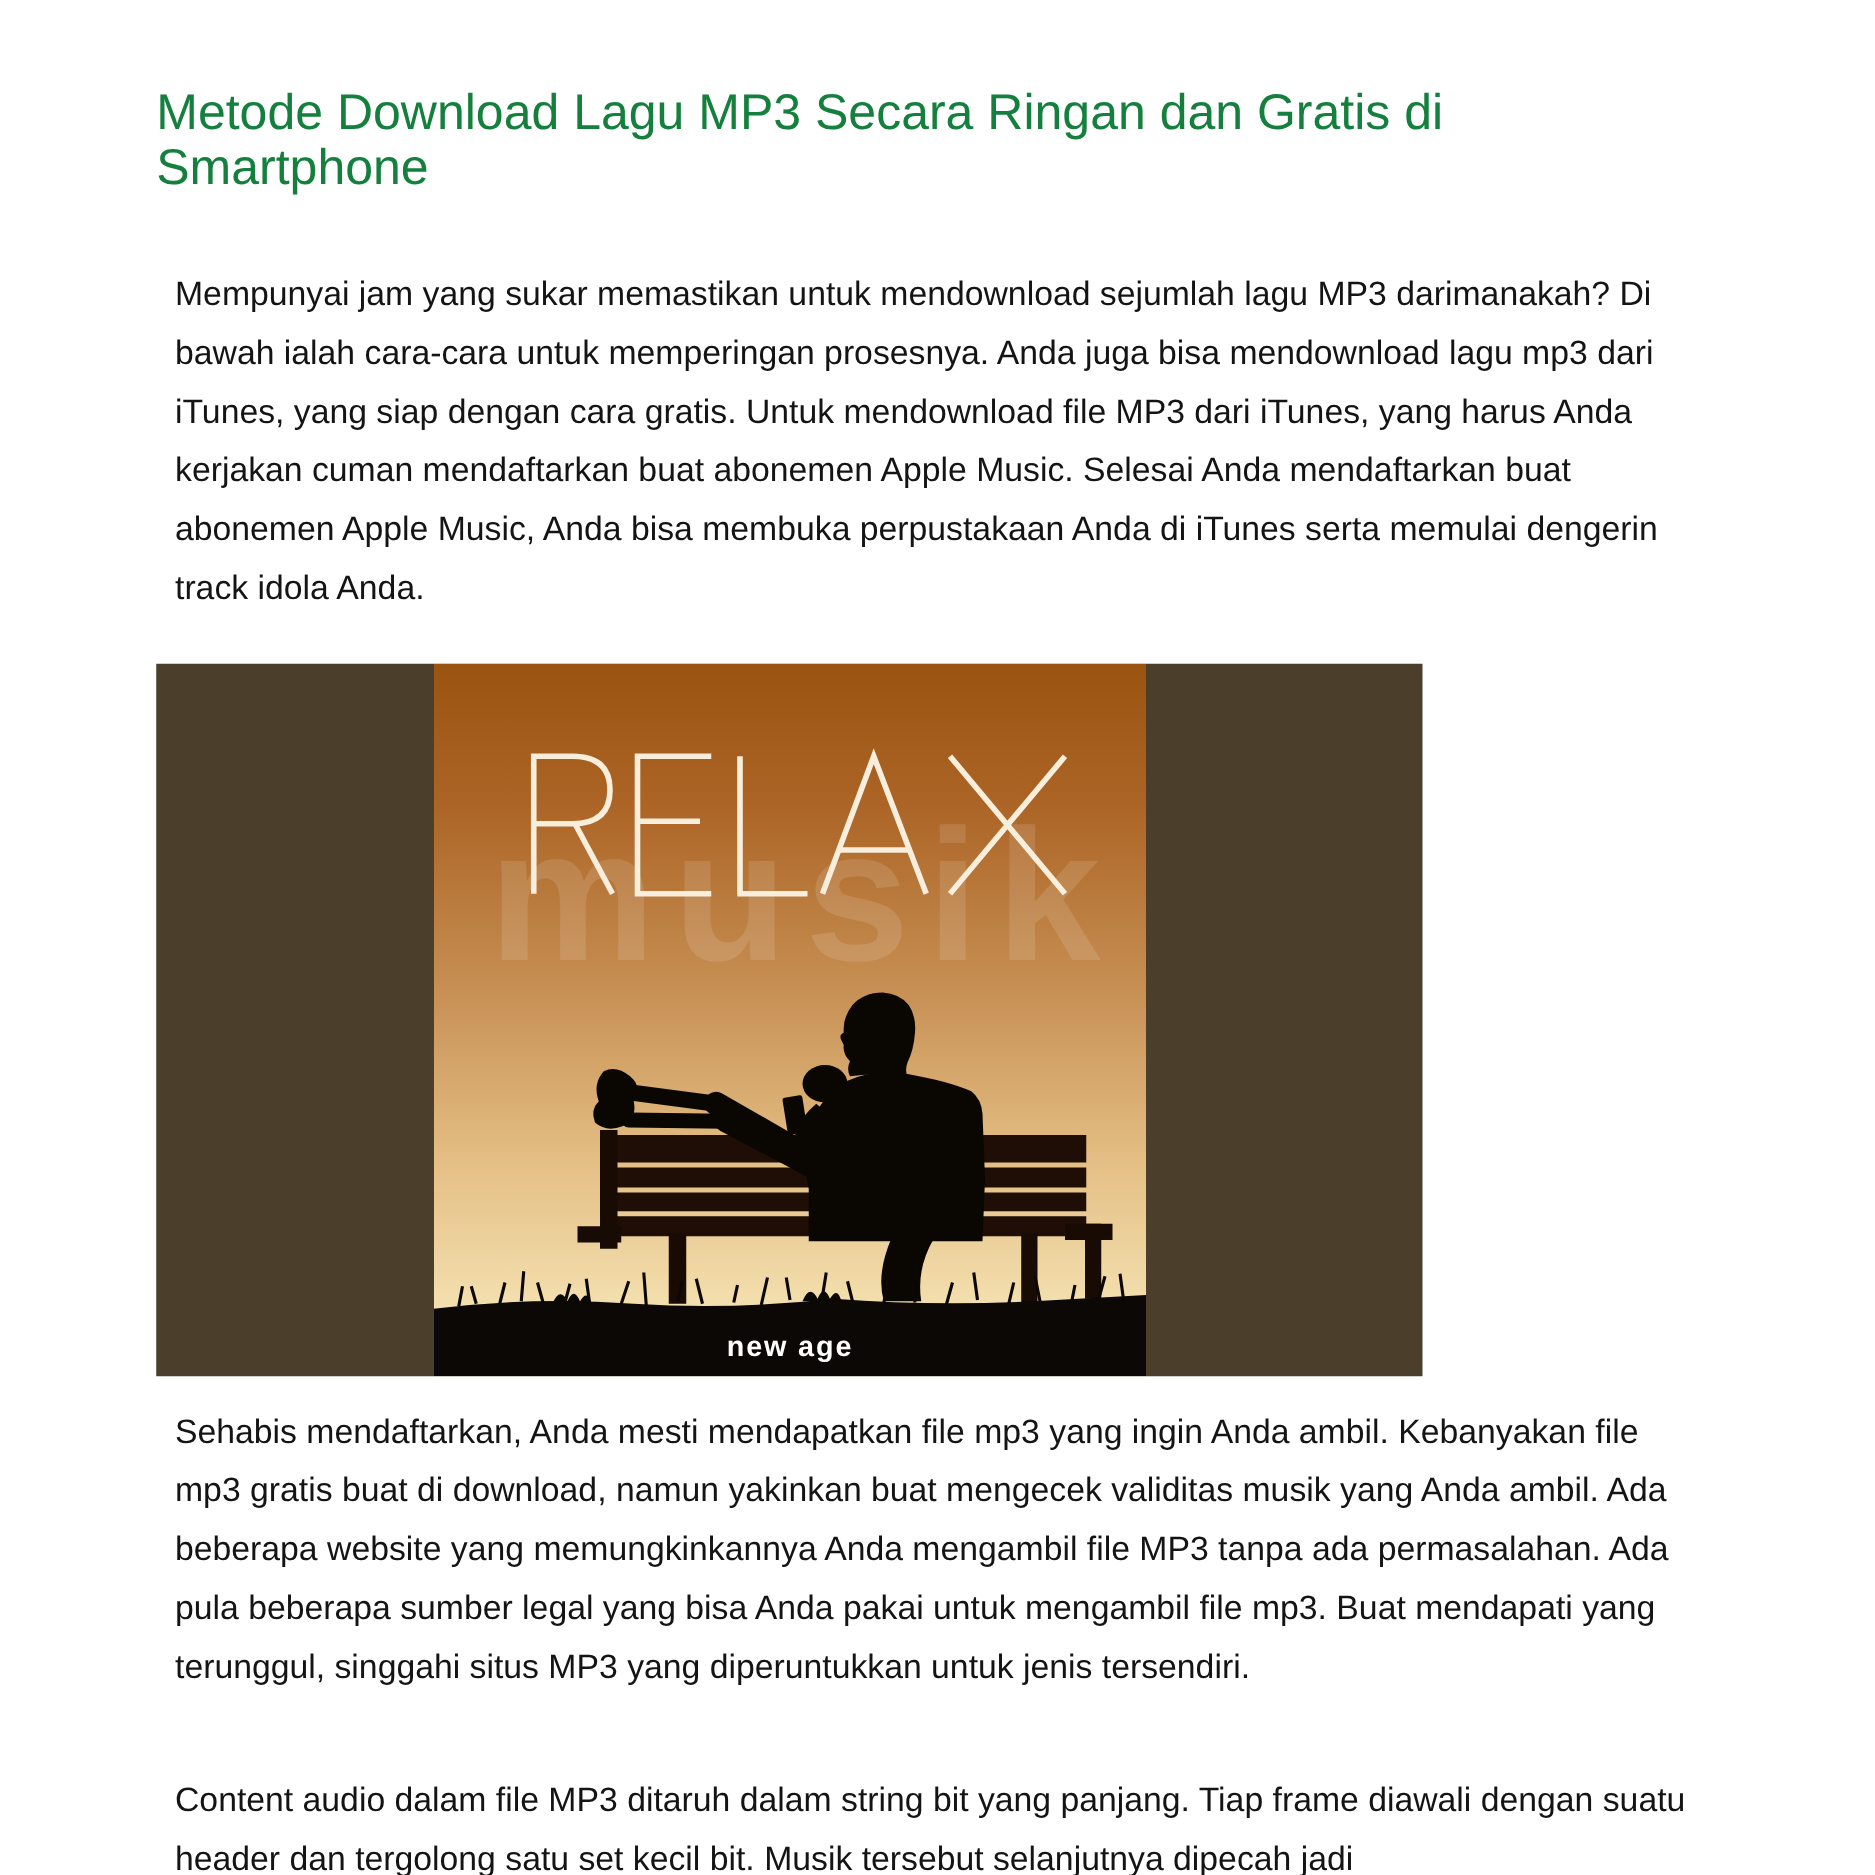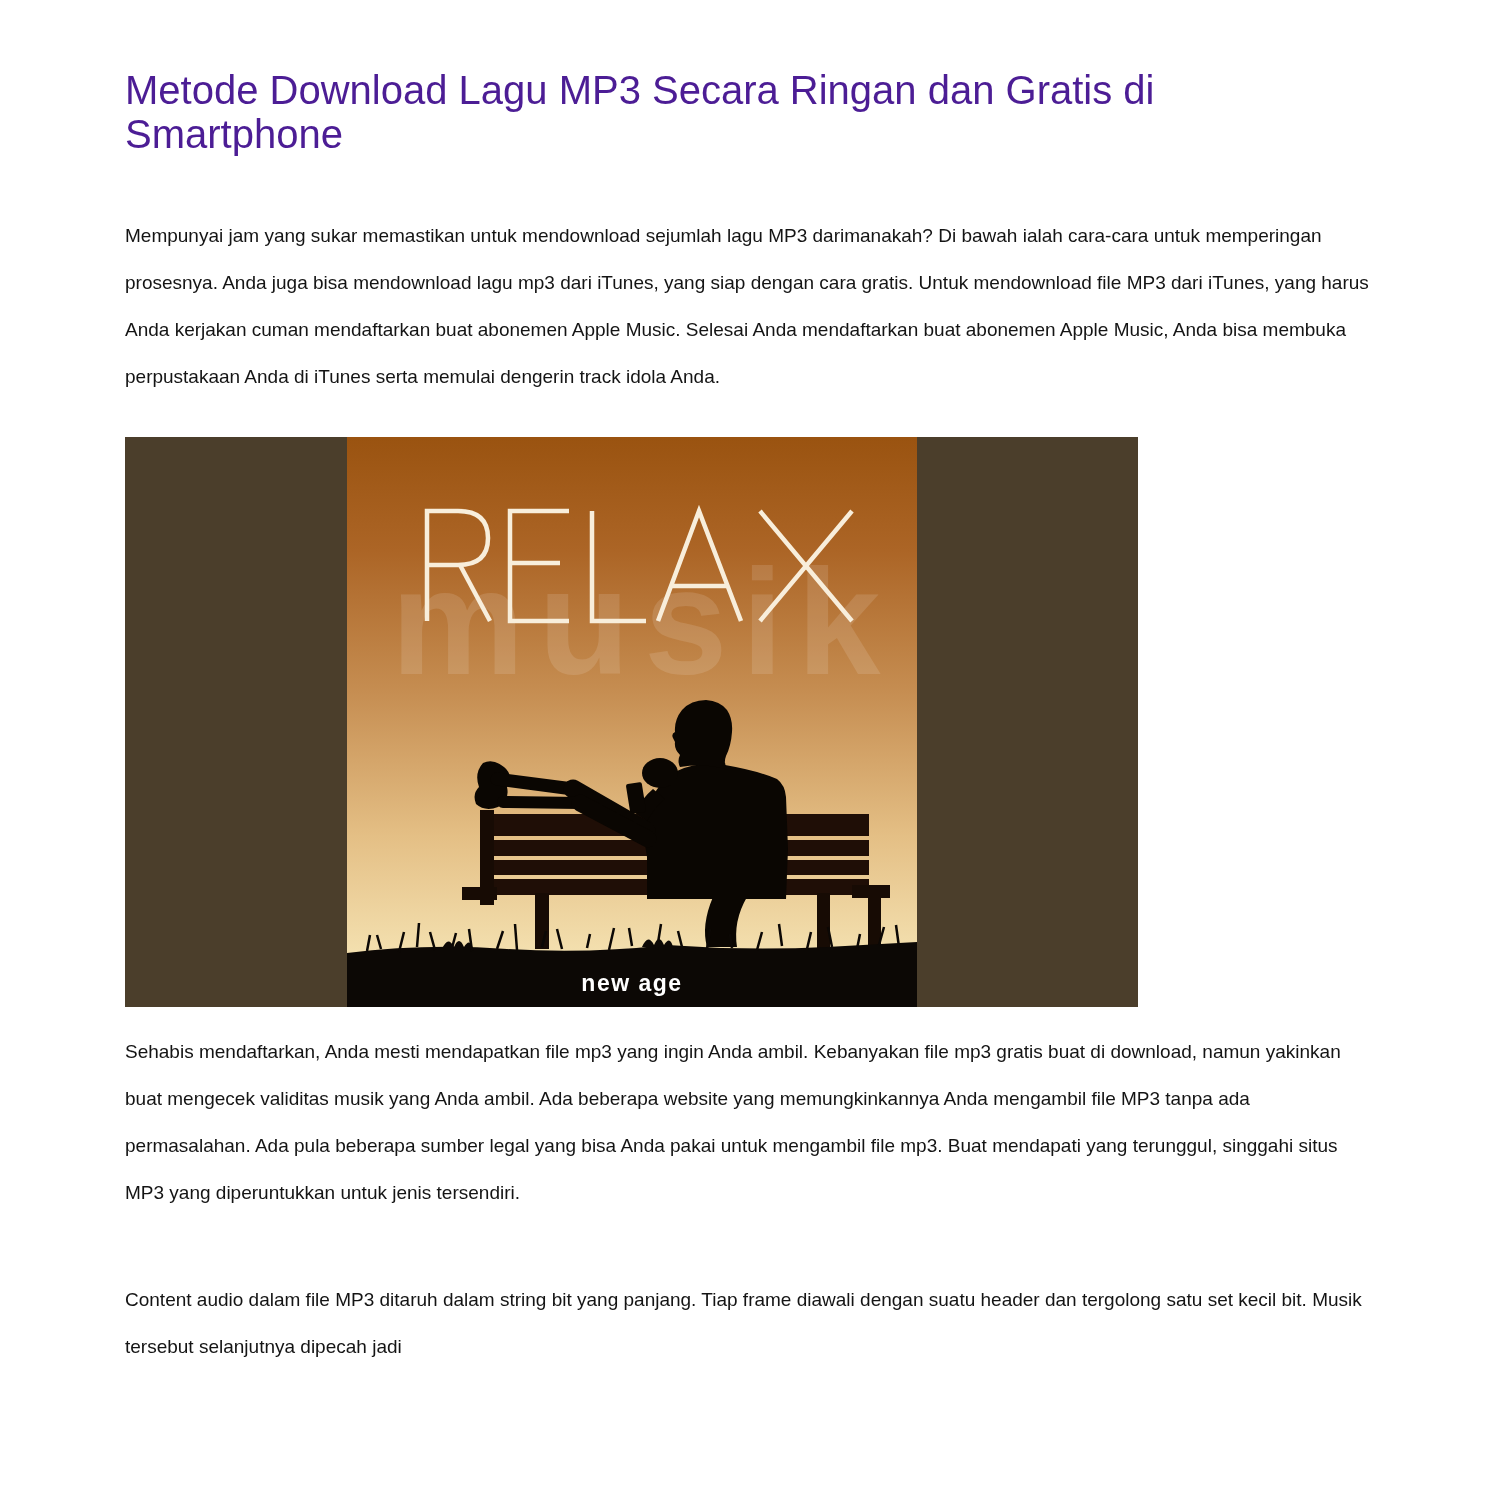--- a/index.html
+++ b/index.html
@@ -12,29 +12,29 @@
     font-family: "Liberation Sans", sans-serif;
   }
   .content {
     margin-left: 125px;
     width: 1253px;
   }
   h1.page-title {
     font-size: 40px;
     line-height: 44px;
     font-weight: 400;
-    color: #4c1d95;
+    color: #15803d;
     margin: 68px 0 56px 0;
     letter-spacing: 0;
   }
   p.body-para {
-    font-size: 19px;
+    font-size: 27px;
     line-height: 47px;
     color: #141414;
-    margin: 0;
+    margin: 15px;
   }
   p.body-para.spaced {
     margin-top: 60px;
   }
   figure.album-figure {
     margin: 37px 0 21px 0;
     width: 1013px;
     height: 570px;
     background: #4b3e2b;
     display: flex;

